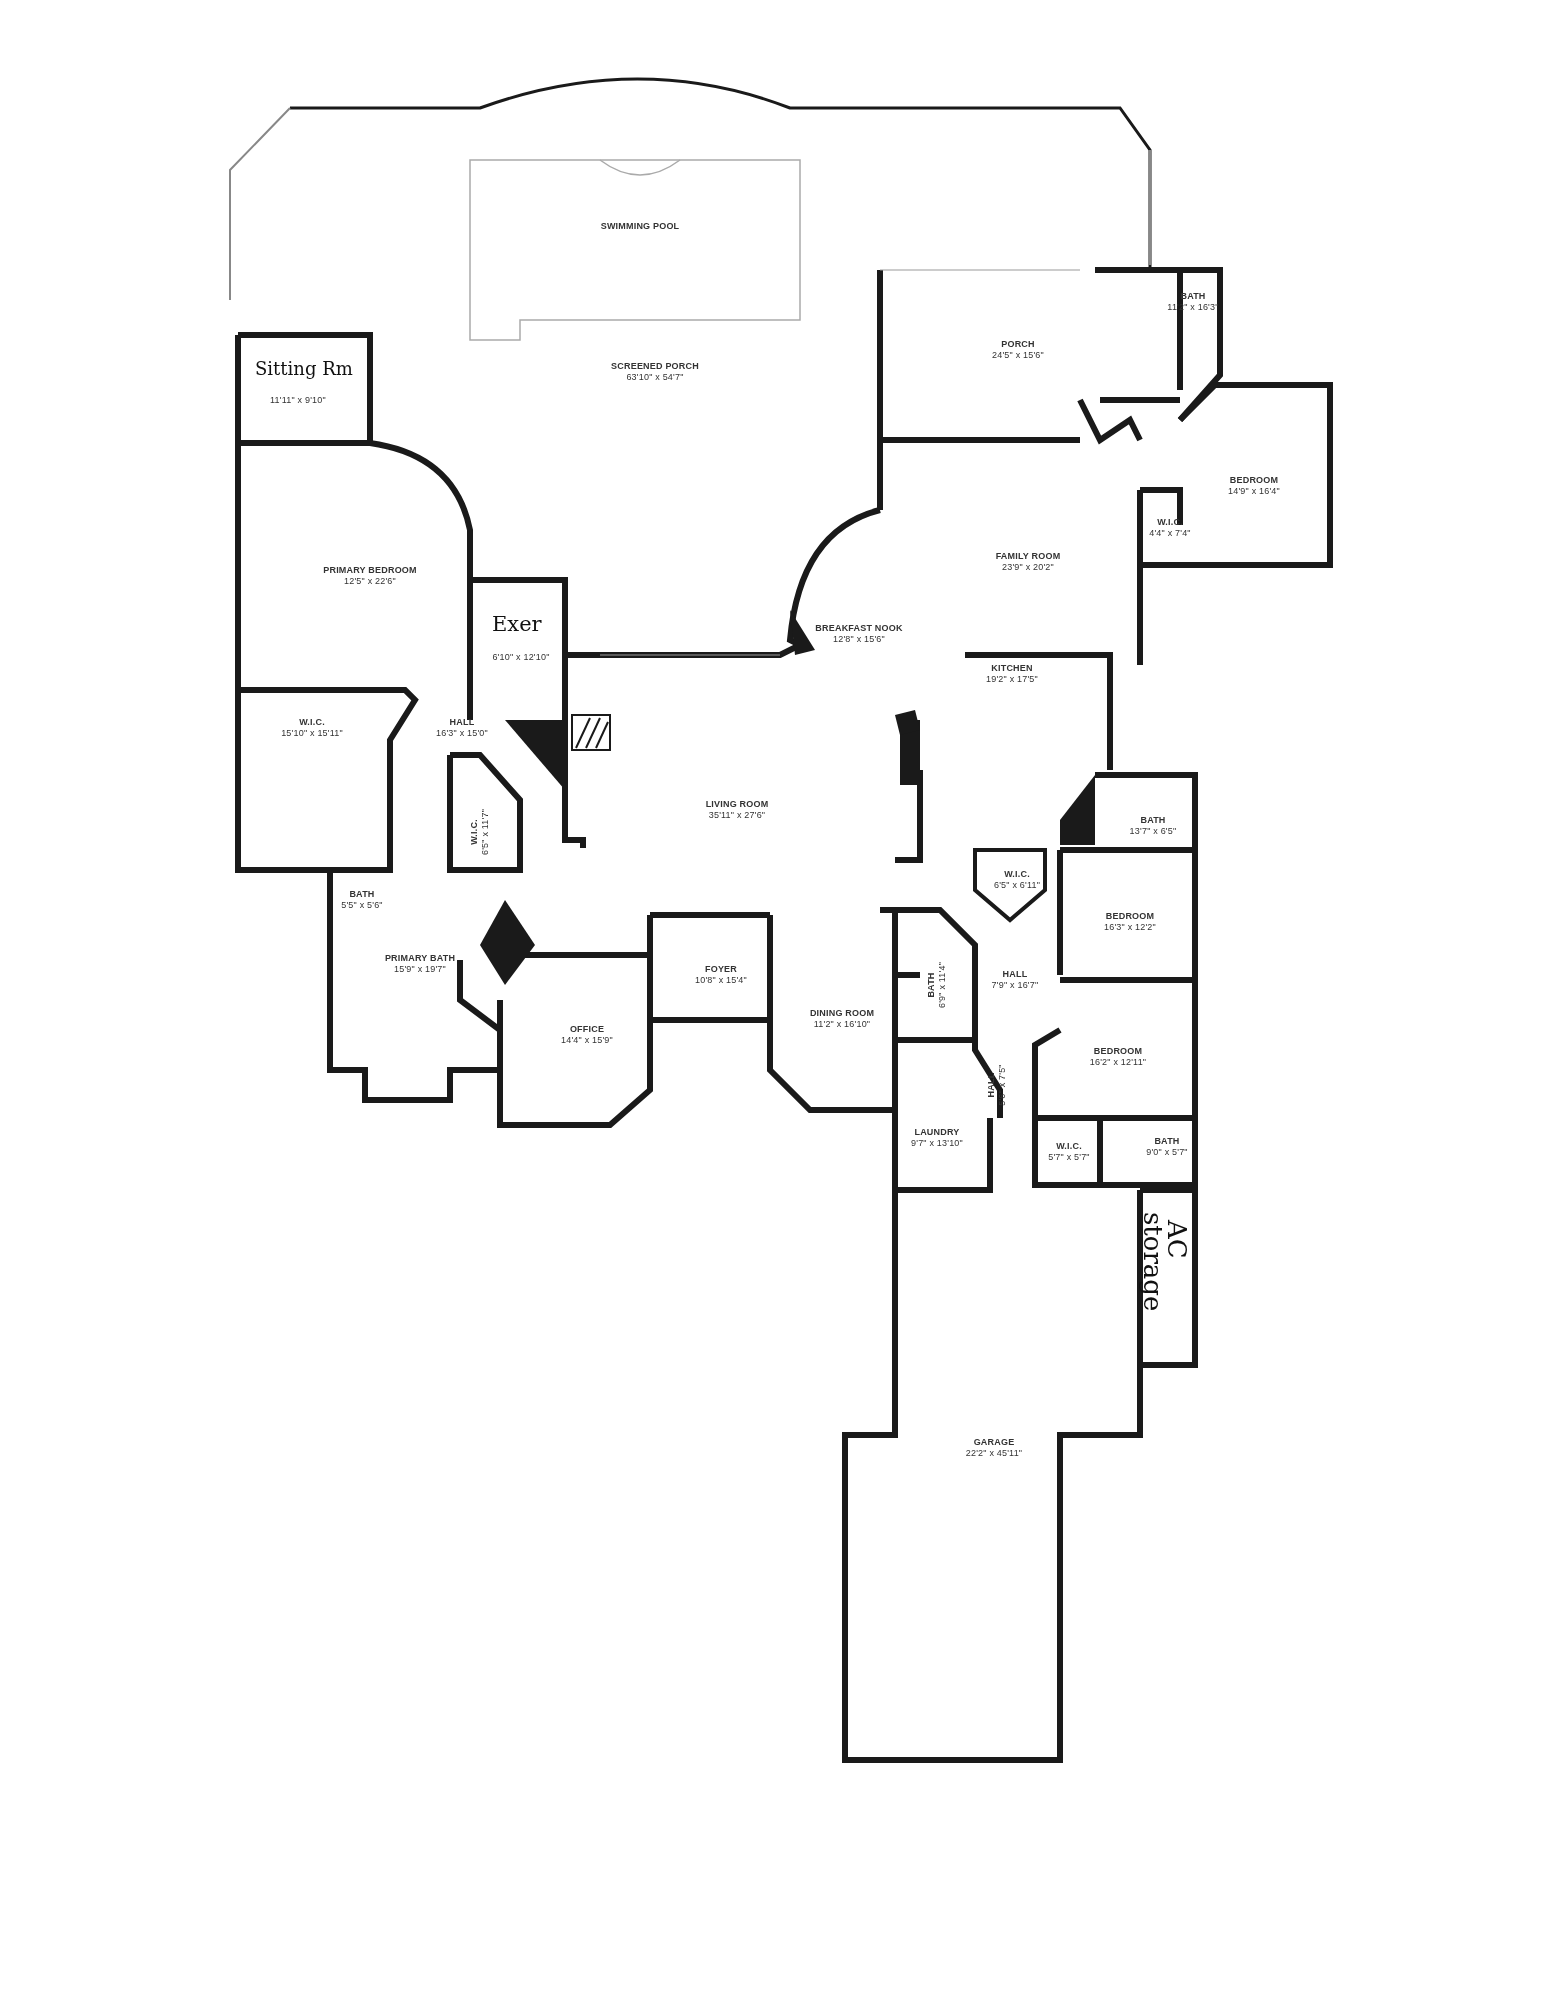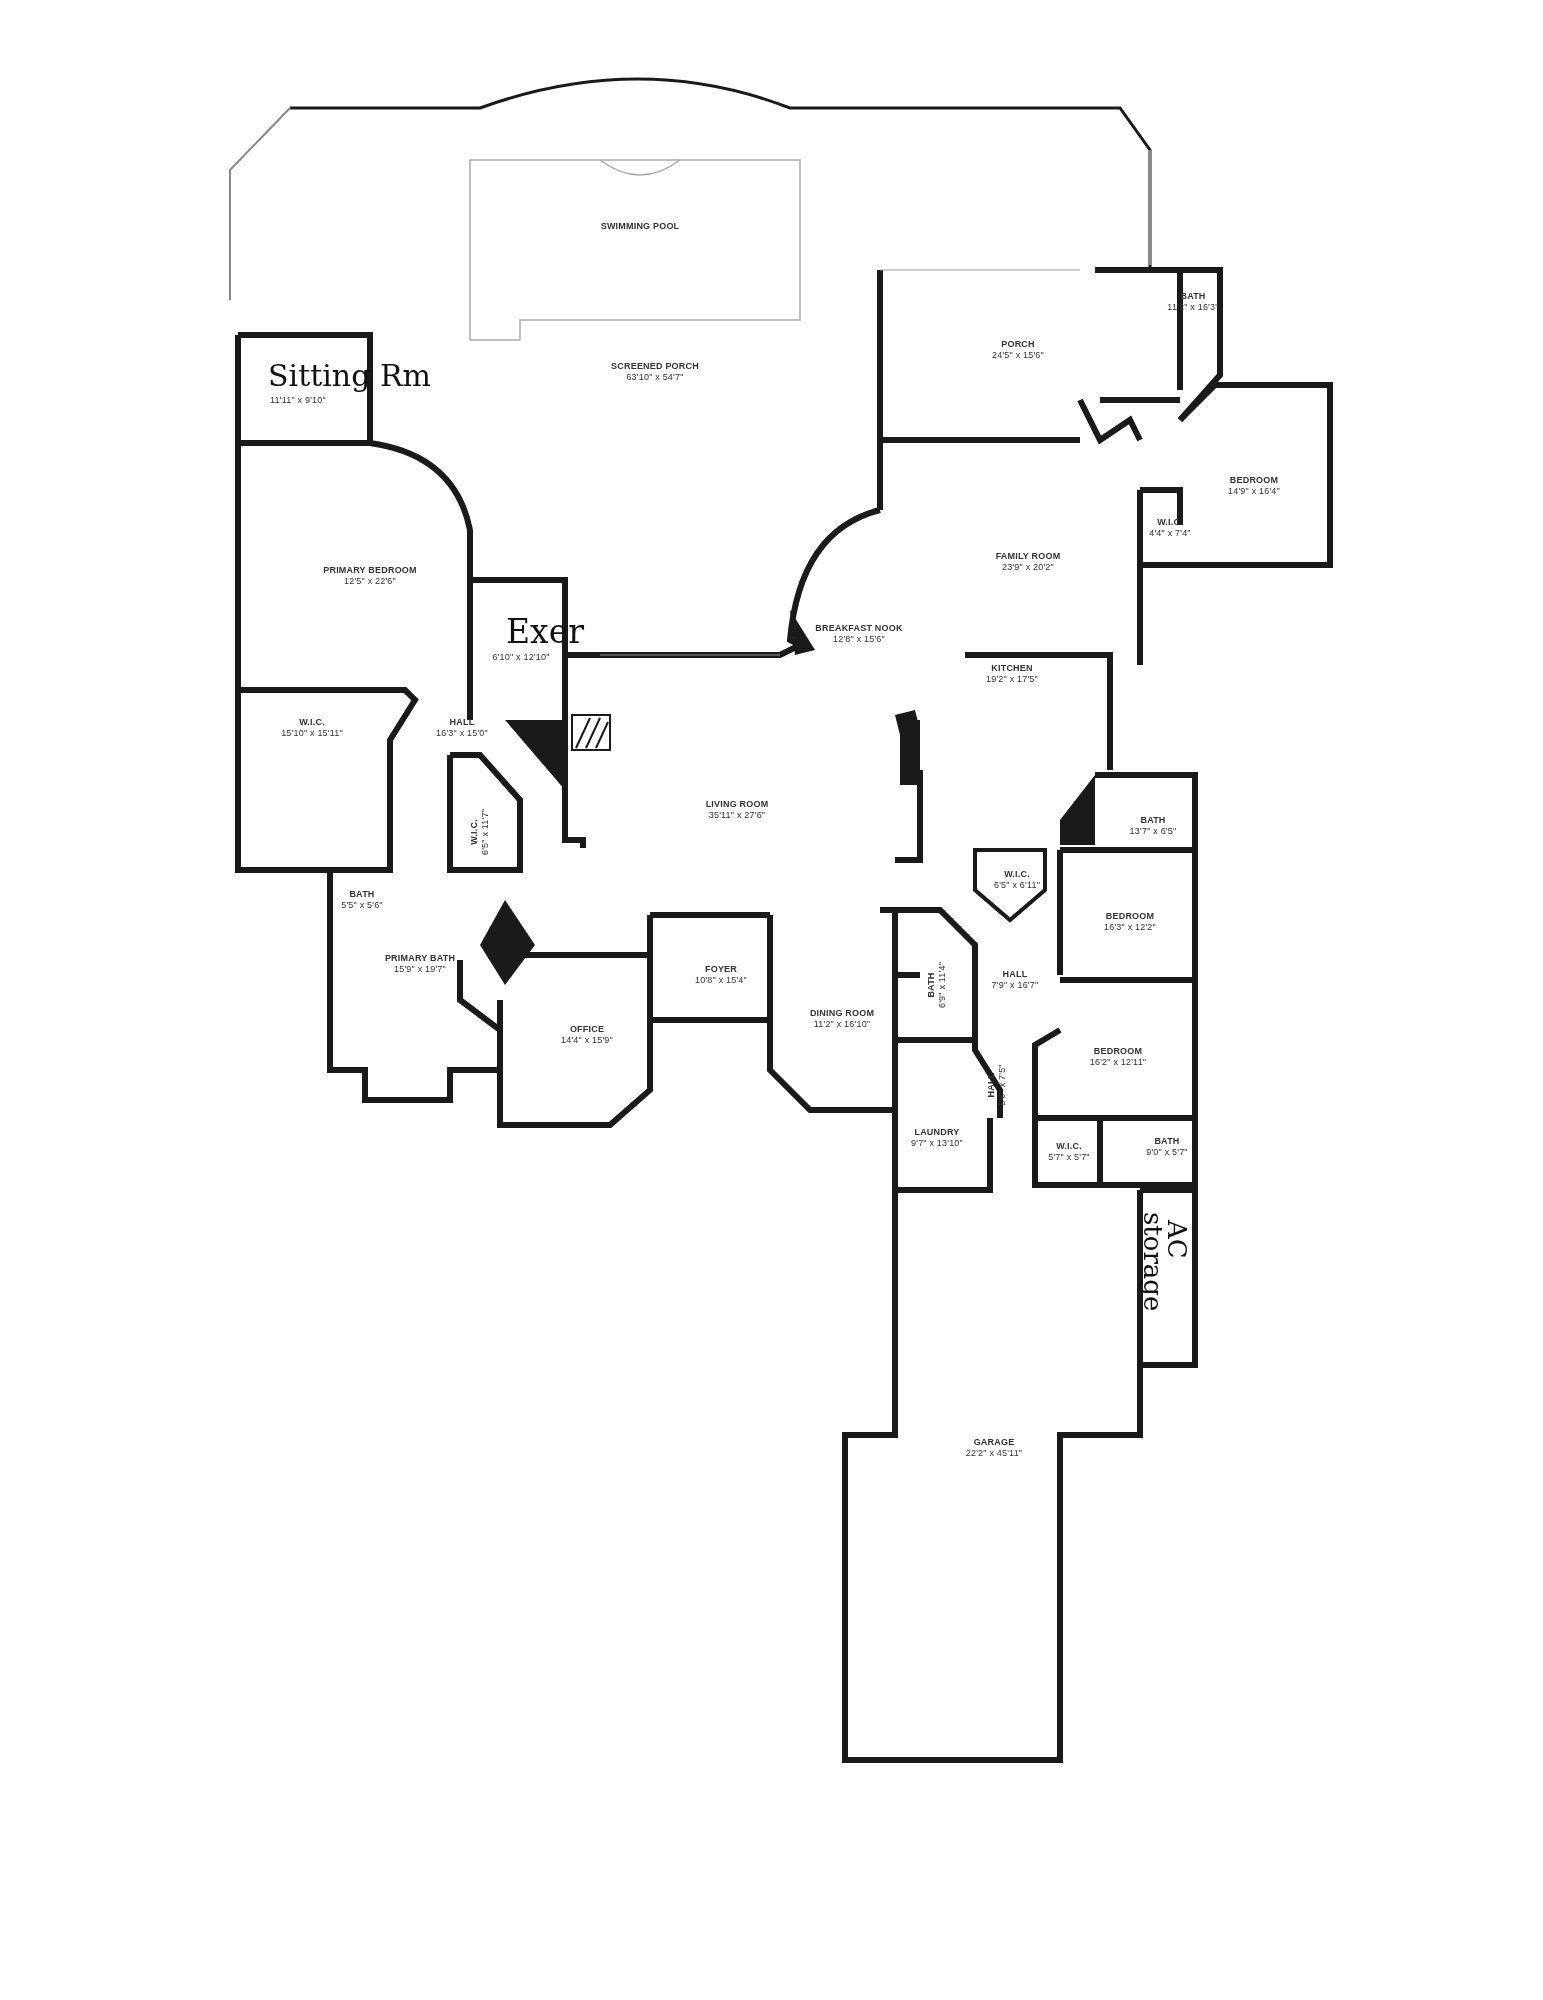--- a/index.html
+++ b/index.html
@@ -226,16 +226,16 @@
 </div>
 <div class="lbl" style="left:1167px;top:1147px">
   <span class="n">BATH</span>
   <span class="d">9'0" x 5'7"</span>
 </div>
 <div class="lbl" style="left:994px;top:1448px">
   <span class="n">GARAGE</span>
   <span class="d">22'2" x 45'11"</span>
 </div>
 
-<div class="hand" style="left:268px;top:358px;font-size:30px">Sitting Rm</div>
-<div class="hand" style="left:506px;top:612px;font-size:33px">Exer</div>
+<div class="hand" style="left:255px;top:358px;font-size:18px">Sitting Rm</div>
+<div class="hand" style="left:492px;top:612px;font-size:21px">Exer</div>
 <div class="hand rot" style="left:1192px;top:1220px;font-size:26px">AC</div>
 <div class="hand rot" style="left:1168px;top:1212px;font-size:26px">storage</div>
 
 </body></html>

